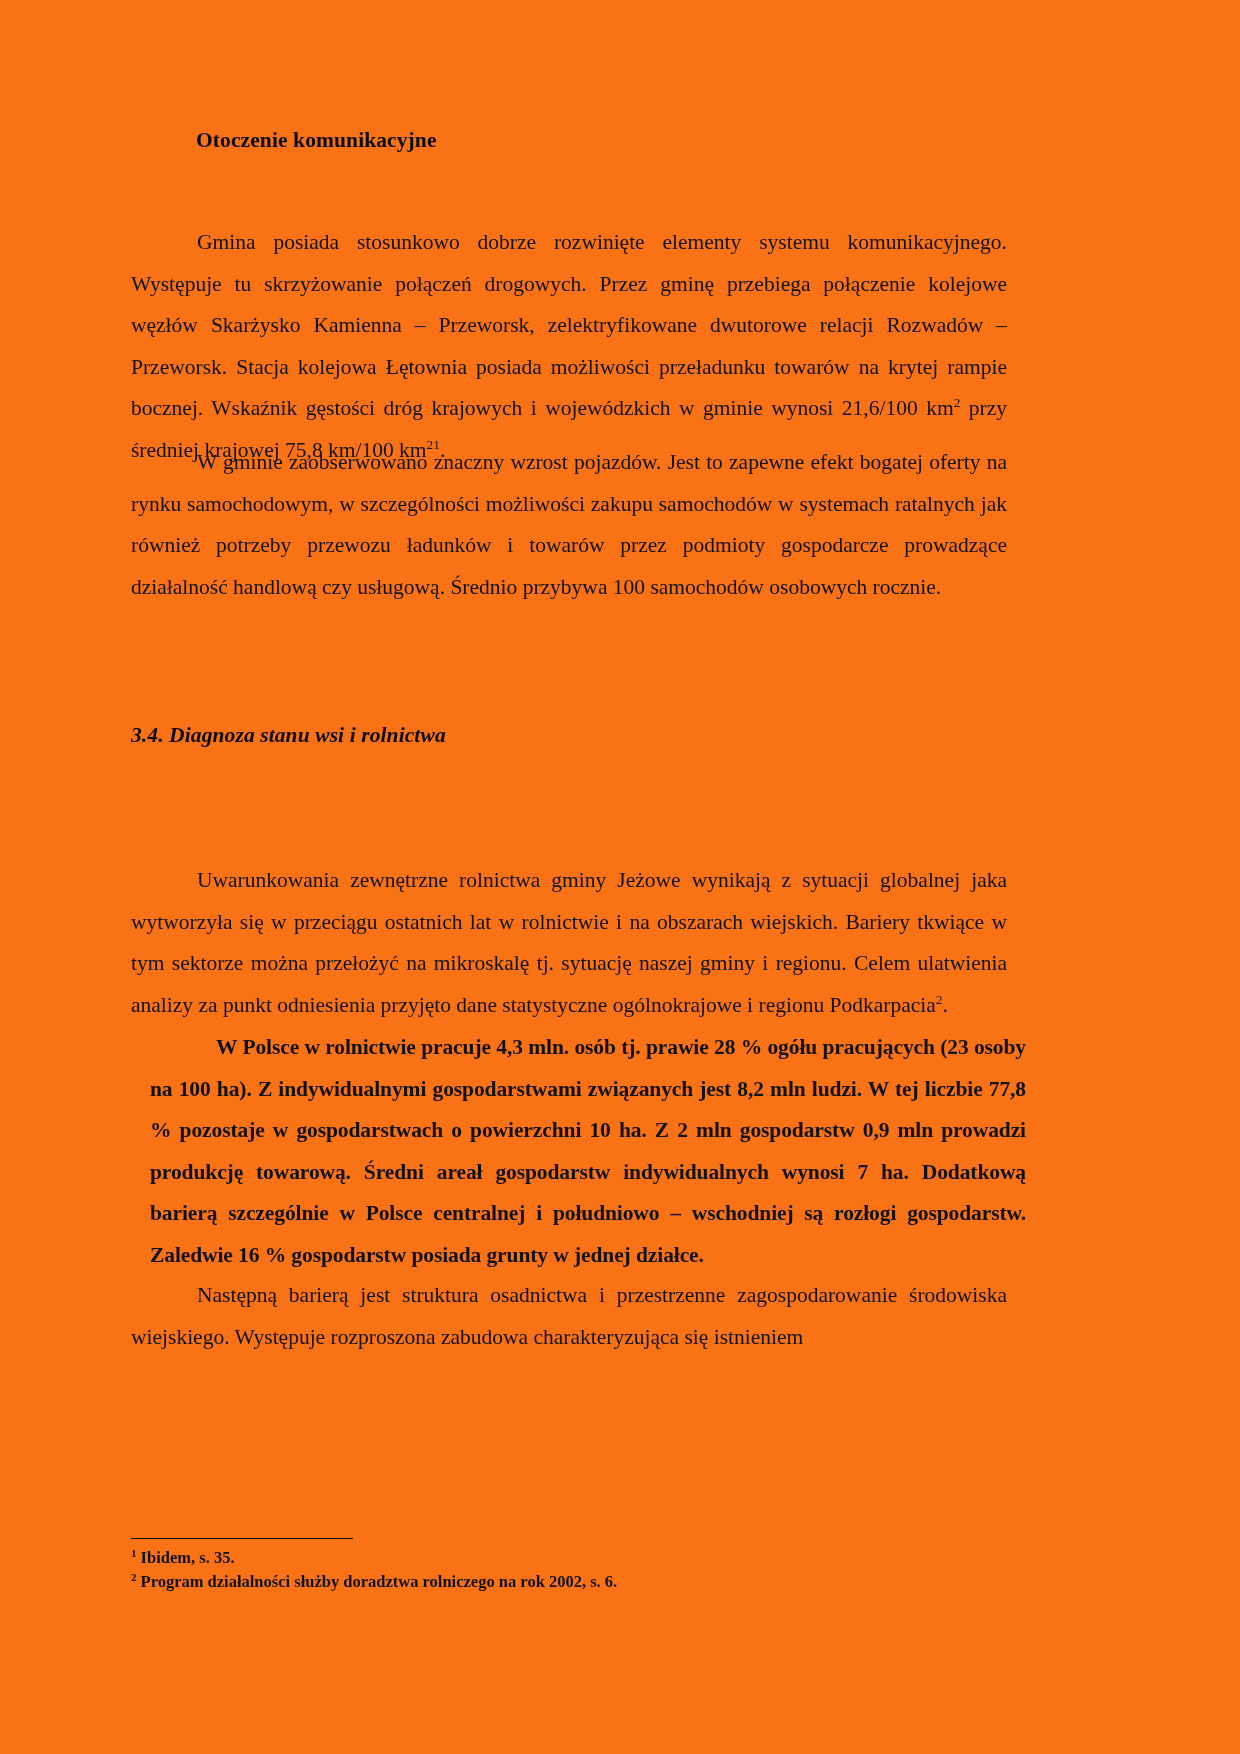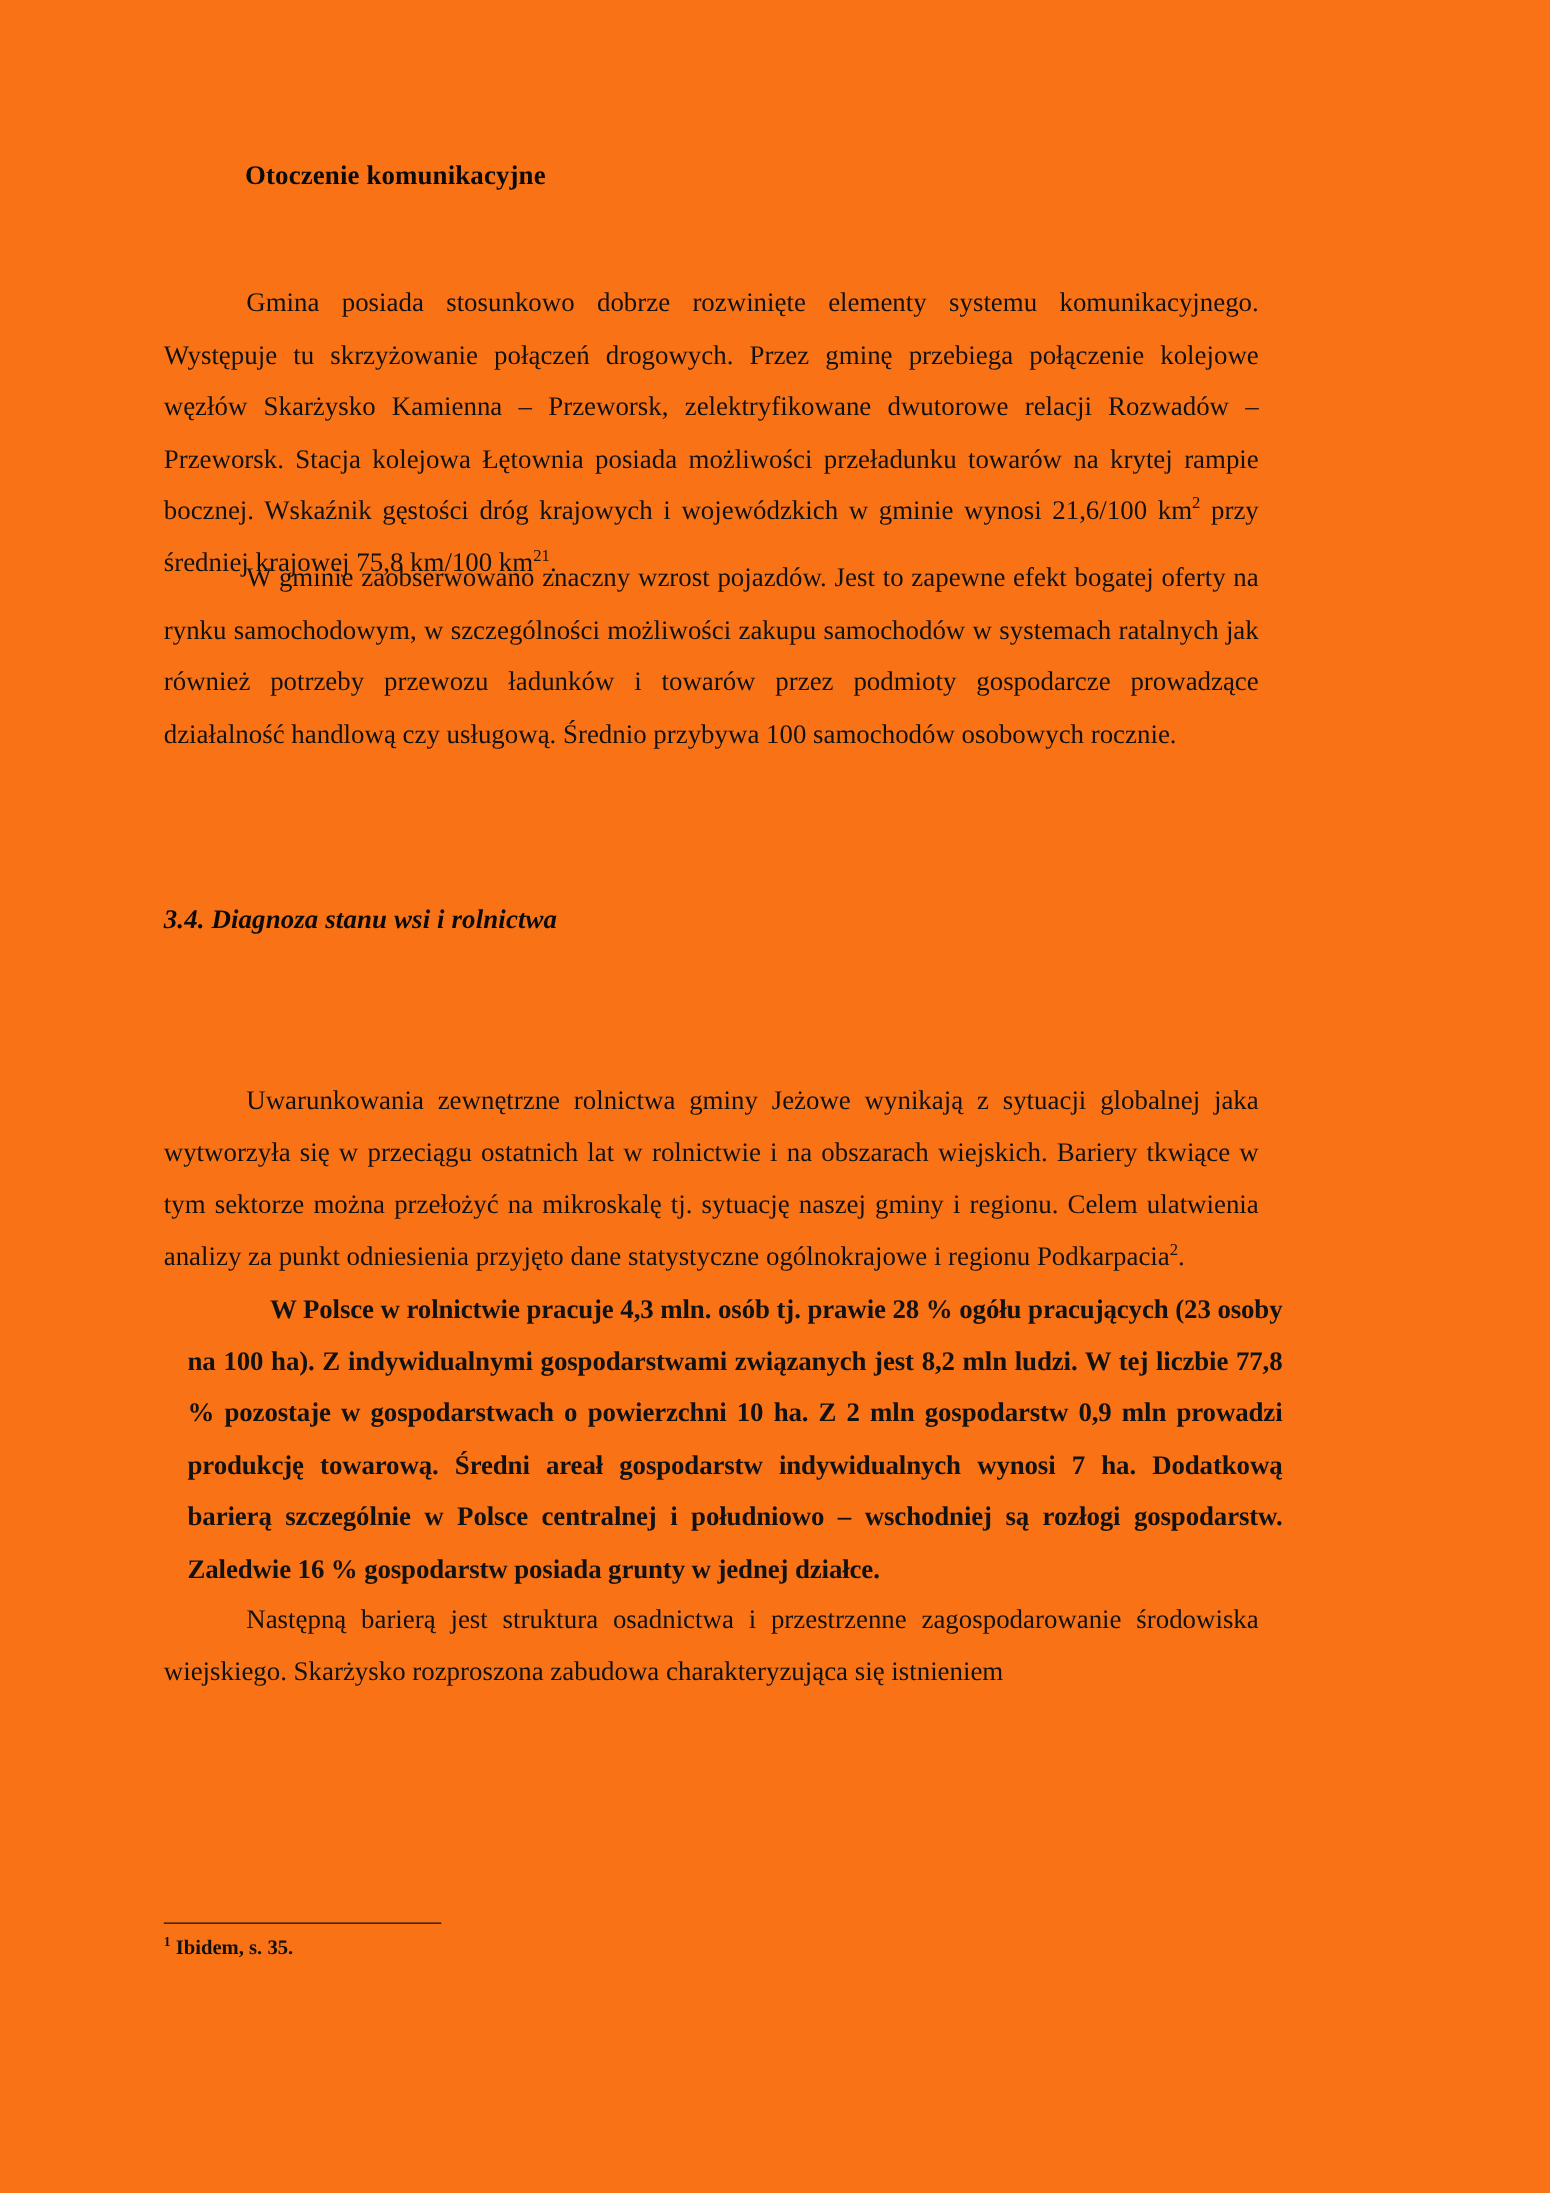--- a/index.html
+++ b/index.html
@@ -100,21 +100,22 @@
     <p class="para p1"><span>Gmina posiada stosunkowo dobrze rozwinięte elementy systemu komunikacyjnego. Występuje tu skrzyżowanie połączeń drogowych. Przez gminę przebiega połączenie kolejowe węzłów Skarżysko Kamienna – Przeworsk, zelektryfikowane dwutorowe relacji Rozwadów – Przeworsk. Stacja kolejowa Łętownia posiada możliwości przeładunku towarów na krytej rampie bocznej. Wskaźnik gęstości dróg krajowych i wojewódzkich w gminie wynosi 21,6/100 km</span><sup>2</sup><span> przy średniej krajowej 75,8 km/100 km</span><sup>21</sup><span>.</span></p>
 
     <p class="para p2">W gminie zaobserwowano znaczny wzrost pojazdów. Jest to zapewne efekt bogatej oferty na rynku samochodowym, w szczególności możliwości zakupu samochodów w systemach ratalnych jak również potrzeby przewozu ładunków i towarów przez podmioty gospodarcze prowadzące działalność handlową czy usługową. Średnio przybywa 100 samochodów osobowych rocznie.</p>
 
     <h2 class="h-sub heading-block-2">3.4. Diagnoza stanu wsi i rolnictwa</h2>
 
     <p class="para p3"><span>Uwarunkowania zewnętrzne rolnictwa gminy Jeżowe wynikają z sytuacji globalnej jaka wytworzyła się w przeciągu ostatnich lat w rolnictwie i na obszarach wiejskich. Bariery tkwiące w tym sektorze można przełożyć na mikroskalę tj. sytuację naszej gminy i regionu. Celem ulatwienia analizy za punkt odniesienia przyjęto dane statystyczne ogólnokrajowe i regionu Podkarpacia</span><sup>2</sup><span>.</span></p>
 
     <p class="para bold tight p4">W Polsce w rolnictwie pracuje 4,3 mln. osób tj. prawie 28 % ogółu pracujących (23 osoby na 100 ha). Z indywidualnymi gospodarstwami związanych jest 8,2 mln ludzi. W tej liczbie 77,8 % pozostaje w gospodarstwach o powierzchni 10 ha. Z 2 mln gospodarstw 0,9 mln prowadzi produkcję towarową. Średni areał gospodarstw indywidualnych wynosi 7 ha. Dodatkową barierą szczególnie w Polsce centralnej i południowo – wschodniej są rozłogi gospodarstw. Zaledwie 16 % gospodarstw posiada grunty w jednej działce.</p>
 
-    <p class="para p5">Następną barierą jest struktura osadnictwa i przestrzenne zagospodarowanie środowiska wiejskiego. Skarżysko rozproszona zabudowa charakteryzująca się istnieniem</p>
+    <p class="para p5">Następną barierą jest struktura osadnictwa i przestrzenne zagospodarowanie środowiska wiejskiego. Występuje rozproszona zabudowa charakteryzująca się istnieniem</p>
 
     <div class="footnotes">
       <div class="fn-rule"></div>
       <p class="fn-line"><sup>1</sup> <span>Ibidem, s. 35.</span></p>
+      <p class="fn-line"><sup>2</sup> <span>Program działalności służby doradztwa rolniczego na rok 2002, s. 6.</span></p>
     </div>
 
   </div>
 </div>
 
 </body></html>

